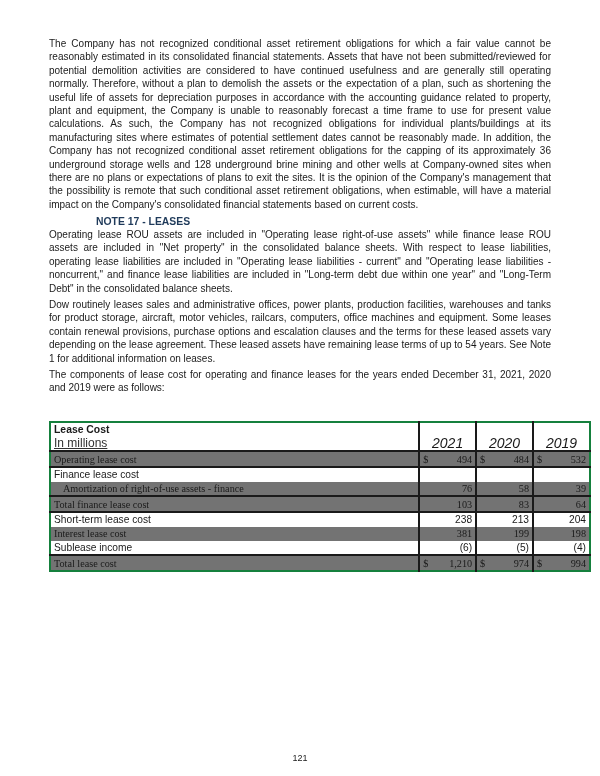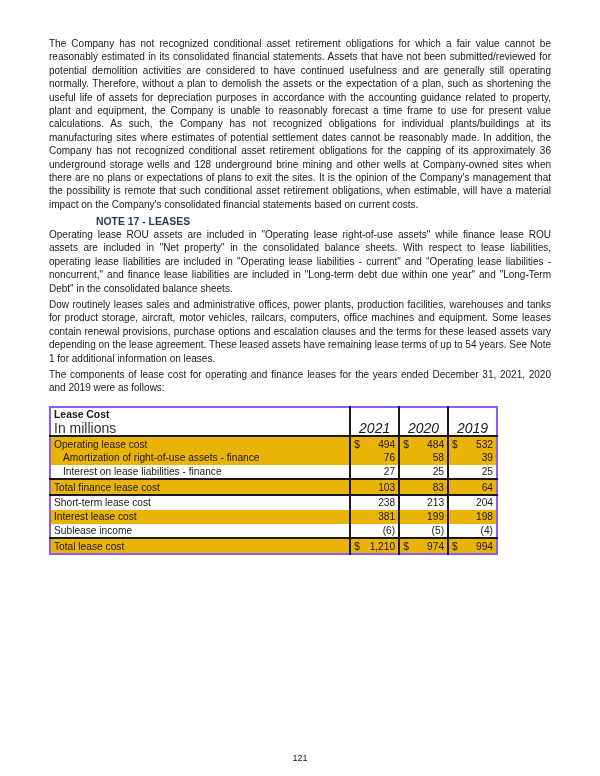--- a/index.html
+++ b/index.html
@@ -6,30 +6,30 @@
   body { width: 600px; height: 776px; position: relative; overflow: hidden;
          font-family: "Liberation Sans", sans-serif; color: #1a1a1a; }
   .page { position: absolute; left: 49px; top: 37px; width: 502px; }
   p.para { margin: 0; font-size: 10px; line-height: 13.4px; text-align: justify; text-align-last: left; }
   .p1 { position: absolute; top: 0; left: 0; width: 502px; }
   .heading { position: absolute; top: 178px; left: 0; font-size: 10.4px; font-weight: bold; color: #1f3a5a; line-height: 13px; padding-left: 47px; }
   .p2 { position: absolute; top: 191px; left: 0; width: 502px; }
   .p3 { position: absolute; top: 261px; left: 0; width: 502px; }
   .p4 { position: absolute; top: 331px; left: 0; width: 502px; }
 
-  table.lease { position: absolute; left: 0; top: 369px; width: 449px; border-collapse: collapse;
-                font-size: 10.2px; border: 2px solid #8b5cf6; }
+  table.lease { position: absolute; left: 0; top: 384px; width: 542px; border-collapse: collapse;
+                font-size: 10.2px; border: 2px solid #15803d; }
   table.lease td { padding: 0 3px; height: 13.7px; line-height: 13px; white-space: nowrap; }
   .c-label { width: 346px; border-right: 2px solid #1a1a1a; }
   .c-year { width: 48px; border-right: 2px solid #1a1a1a; text-align: right; }
   .c-year.last { border-right: none; }
   .hdr-title { font-weight: bold; font-size: 10.4px; }
-  .hdr-sub { font-size: 14px; color: #333; }
+  .hdr-sub { font-size: 12px; color: #333; text-decoration: underline; }
   .year-lbl { font-style: italic; text-align: center; font-size: 14px; }
-  tr.shade td { background: #eab308; }
+  tr.shade td { background: #737373; font-family: Liberation Serif, serif; }
   tr.topline td { border-top: 2px solid #1a1a1a; }
   .indent { padding-left: 12px !important; }
   .money { display: flex; justify-content: space-between; }
   .pagenum { position: absolute; top: 753px; left: 0; width: 600px; text-align: center; font-size: 9px; }
 </style>
 </head>
 <body>
 
 <div class="page">
   <p class="para p1">The Company has not recognized conditional asset retirement obligations for which a fair value cannot be reasonably estimated in its consolidated financial statements. Assets that have not been submitted/reviewed for potential demolition activities are considered to have continued usefulness and are generally still operating normally. Therefore, without a plan to demolish the assets or the expectation of a plan, such as shortening the useful life of assets for depreciation purposes in accordance with the accounting guidance related to property, plant and equipment, the Company is unable to reasonably forecast a time frame to use for present value calculations. As such, the Company has not recognized obligations for individual plants/buildings at its manufacturing sites where estimates of potential settlement dates cannot be reasonably made. In addition, the Company has not recognized conditional asset retirement obligations for the capping of its approximately 36 underground storage wells and 128 underground brine mining and other wells at Company-owned sites when there are no plans or expectations of plans to exit the sites. It is the opinion of the Company's management that the possibility is remote that such conditional asset retirement obligations, when estimable, will have a material impact on the Company's consolidated financial statements based on current costs.</p>
@@ -66,31 +66,31 @@
               <span>484</span>
             </span>
           </td>
       <td class="c-year last">
             <span class="money">
               <span>$</span>
               <span>532</span>
             </span>
           </td>
     </tr>
+    <tr class="topline">
+      <td class="c-label">Finance lease cost</td>
+      <td class="c-year"></td>
+      <td class="c-year"></td>
+      <td class="c-year last"></td>
+    </tr>
     <tr class="shade">
       <td class="c-label indent">Amortization of right-of-use assets - finance</td>
       <td class="c-year">76</td>
       <td class="c-year">58</td>
       <td class="c-year last">39</td>
-    </tr>
-    <tr>
-      <td class="c-label indent">Interest on lease liabilities - finance</td>
-      <td class="c-year">27</td>
-      <td class="c-year">25</td>
-      <td class="c-year last">25</td>
     </tr>
     <tr class="shade topline">
       <td class="c-label">Total finance lease cost</td>
       <td class="c-year">103</td>
       <td class="c-year">83</td>
       <td class="c-year last">64</td>
     </tr>
     <tr class="topline">
       <td class="c-label">Short-term lease cost</td>
       <td class="c-year">238</td>

